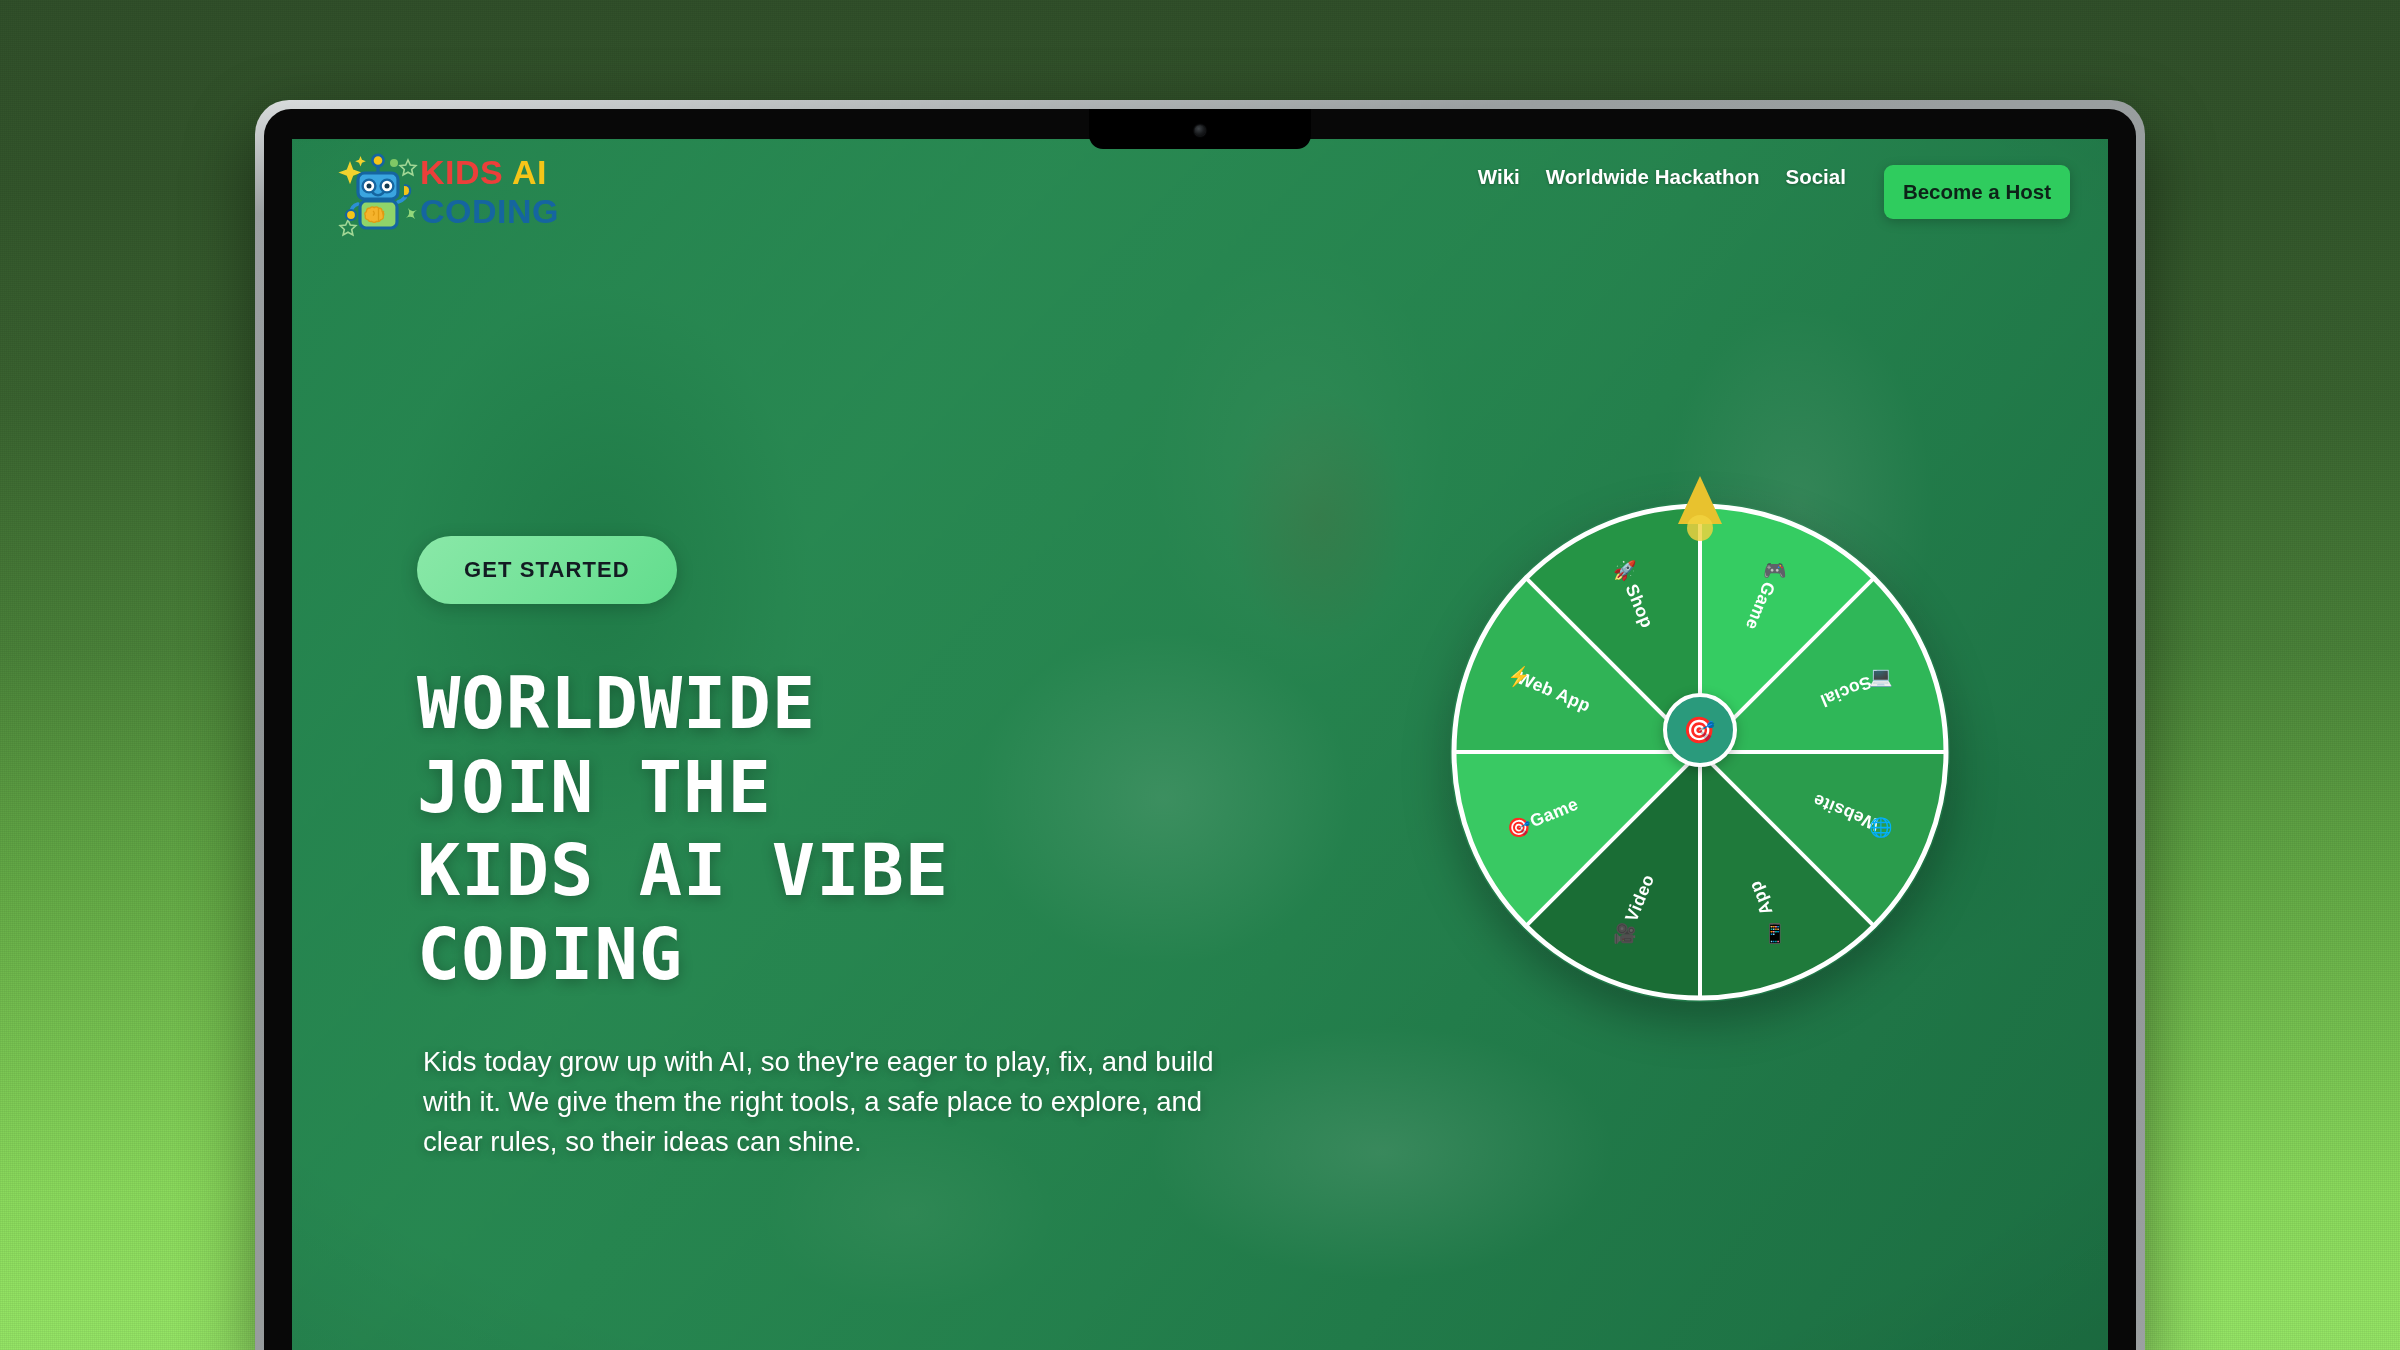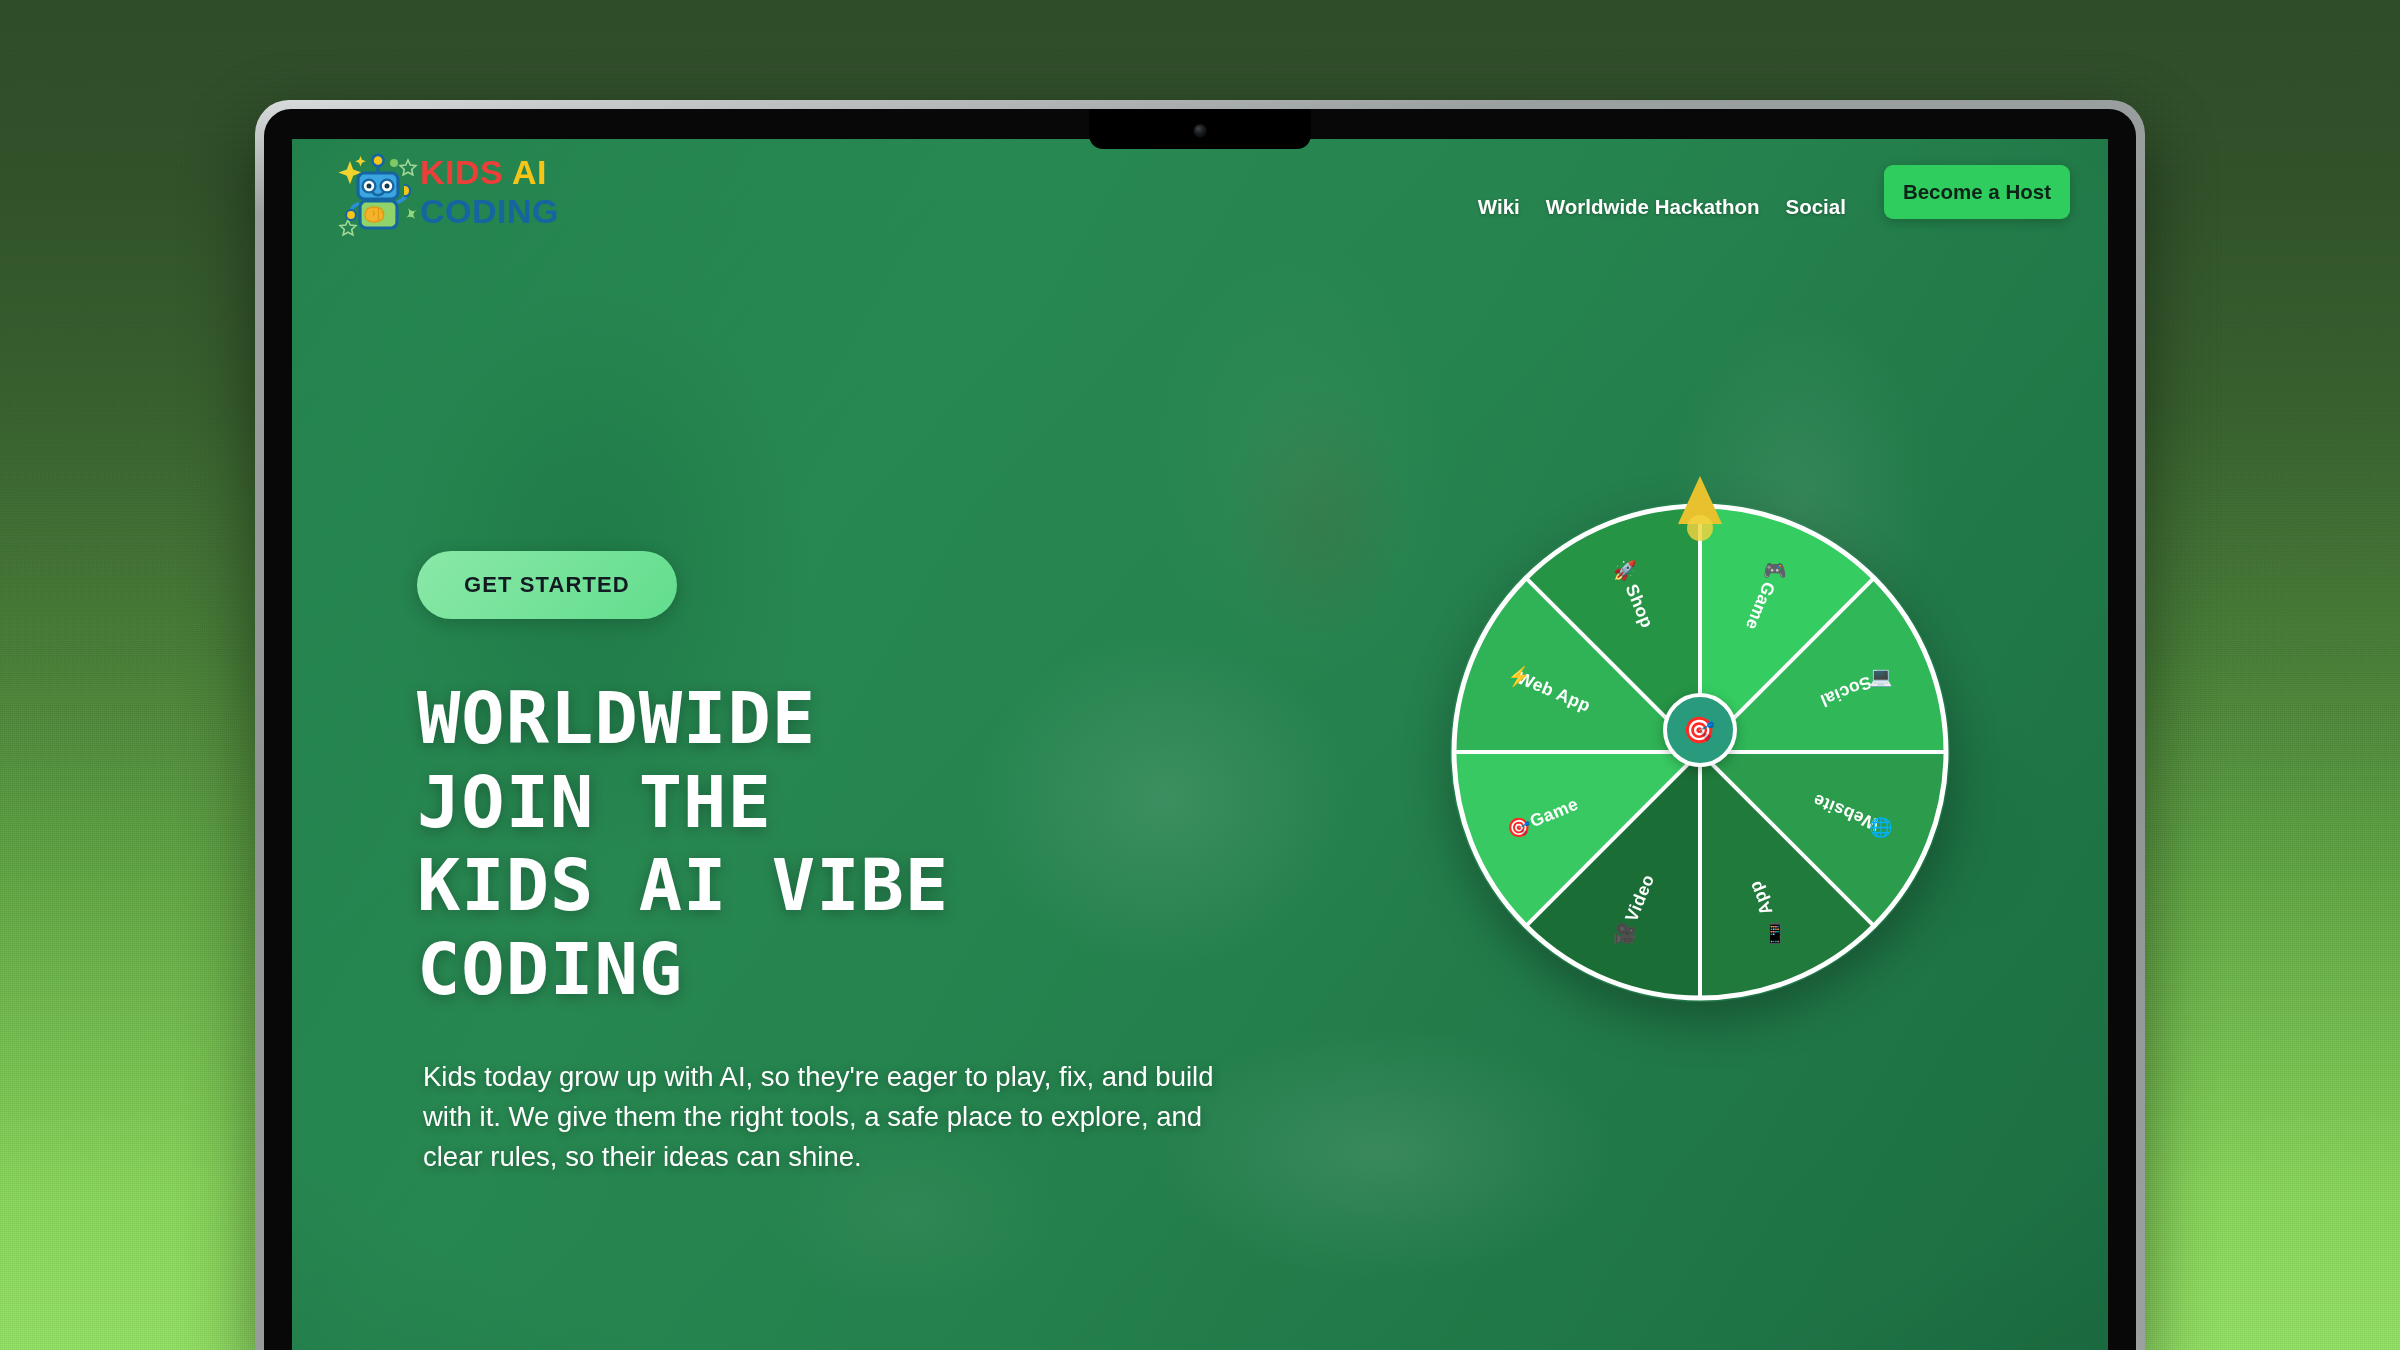--- a/index.html
+++ b/index.html
@@ -95,38 +95,38 @@
     display:flex; align-items:center; justify-content:space-between;
     padding:0 38px 0 44px; z-index:30;
   }
   #logo{ display:flex; align-items:center; }
   #logo-mark{ width:84px; height:92px; position:relative; flex:none; }
   #logo-text{ line-height:1; }
   .logo-l1{ font-size:34px; font-weight:800; letter-spacing:.5px; }
   .logo-l2{ font-size:34px; font-weight:800; letter-spacing:.5px; margin-top:5px; color:#1565a0; }
   .lg-kids{ color:#ec3f3a; } .lg-ai{ color:#f5c518; }
 
-  #nav{ display:flex; align-items:flex-end; gap:26px; }
+  #nav{ display:flex; align-items:flex-start; gap:26px; }
   .nav-link{
     color:#ffffff; font-size:20.5px; font-weight:700;
     text-shadow:0 1px 3px rgba(0,0,0,.30); white-space:nowrap; cursor:pointer;
   }
   #host-btn{
     margin-left:12px;
     background:#2fcc5e; color:#0d2318;
     font-size:20.5px; font-weight:700;
     padding:15px 19px; border-radius:9px; border:none;
     cursor:pointer; white-space:nowrap;
     box-shadow:0 3px 12px rgba(0,0,0,.22);
     font-family:"Liberation Sans", sans-serif;
   }
 
   
   #hero{ position:absolute; left:0; top:105px; right:0; bottom:0; z-index:20; }
-  #hero-copy{ position:absolute; left:125px; top:307px; width:880px; }
+  #hero-copy{ position:absolute; left:125px; top:292px; width:880px; }
 
   #get-started{
     display:inline-block;
     background:linear-gradient(135deg,#8ae8a8 0%, #62dd8d 100%);
     color:#131b22; font-size:22px; font-weight:700; letter-spacing:1.1px;
     padding:21px 47px; border-radius:40px; border:none; cursor:pointer;
     box-shadow:0 4px 18px rgba(0,0,0,.20);
     font-family:"Liberation Sans", sans-serif;
   }
 

